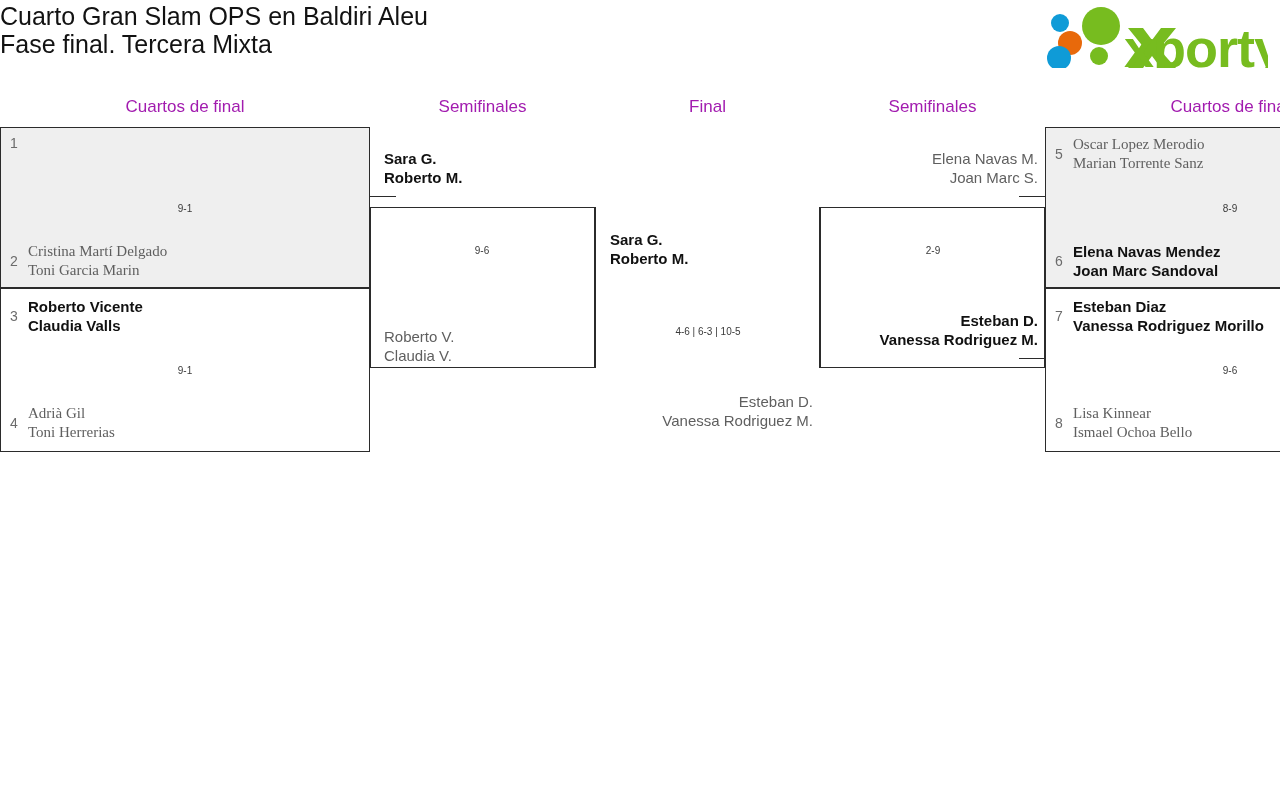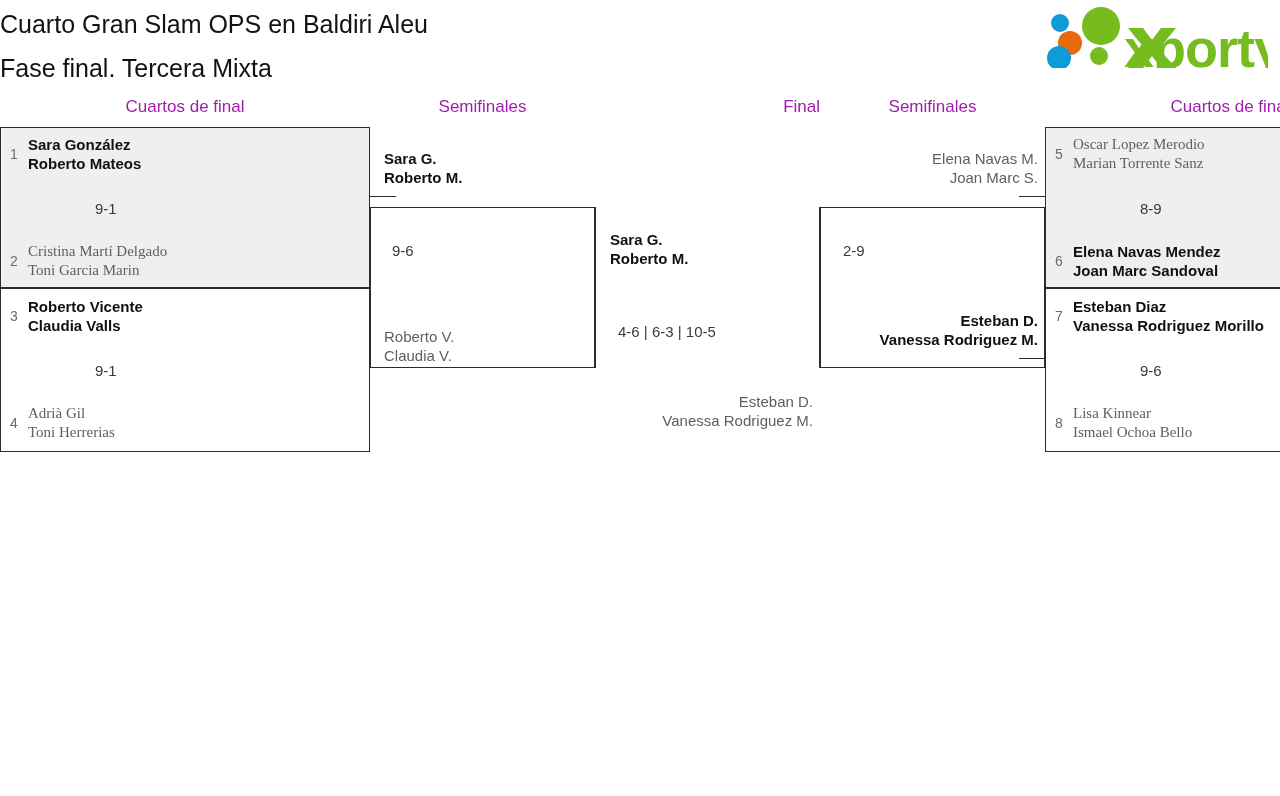--- a/index.html
+++ b/index.html
@@ -17,21 +17,21 @@
     -webkit-font-smoothing: antialiased;
   }
 
   
   #header-title {
     position: absolute;
     left: 0px;
     top: 2px;
     width: 700px;
     font-size: 25px;
-    line-height: 44px;
+    line-height: 28px;
     font-weight: 400;
     color: #121212;
     white-space: pre-line;
   }
 
   
   #brand-logo {
     position: absolute;
     right: 12px;
     top: 6px;
@@ -46,21 +46,21 @@
     top: 96px;
     font-size: 17px;
     line-height: 22px;
     font-weight: 400;
     color: #a21caf;
     text-align: center;
     white-space: nowrap;
   }
   #round-qf-left   { left: 0px;    width: 370px; }
   #round-sf-left   { left: 370px;  width: 225px; }
-  #round-final     { left: 595px;  width: 225px; text-align: right; }
+  #round-final     { left: 595px;  width: 225px; }
   #round-sf-right  { left: 820px;  width: 225px; }
   #round-qf-right  { left: 1045px; width: 370px; text-align: center; }
 
   
   .match-box {
     position: absolute;
     box-sizing: border-box;
     border: 1px solid #2b2b2b;
   }
   .match-box.shaded { background: #efefef; }
@@ -98,24 +98,24 @@
     white-space: pre-line;
   }
   .name-block.winner { color: #111111; font-weight: 700; }
   .name-block.loser  { color: #5f5f5f; font-weight: 400; }
   .name-block.to-left  { text-align: left; margin-left: 7px; }
   .name-block.to-right { text-align: right; }
 
   
   .score {
     position: absolute;
-    font-size: 15px;
+    font-size: 10px;
     line-height: 19px;
     color: #3a3a3a;
-    text-align: left;
+    text-align: center;
     white-space: nowrap;
   }
 
   
   .connector {
     position: absolute;
     background: #2b2b2b;
   }
 </style>
 </head>
@@ -146,22 +146,20 @@
 
 <div class="round-header" id="round-qf-left">Cuartos de final</div>
 <div class="round-header" id="round-sf-left">Semifinales</div>
 <div class="round-header" id="round-final">Final</div>
 <div class="round-header" id="round-sf-right">Semifinales</div>
 <div class="round-header" id="round-qf-right">Cuartos de final</div>
 
 <div class="match-box shaded" style="left:0px; top:127px; width:370px; height:161px;"></div>
 <div class="team align-left winner" style="left:8px; top:135px;">
   <span class="seed">1</span>
-  <span class="names">Sara González
-Roberto Mateos</span>
 </div>
 <div class="score" style="left:95px; top:199px; width:180px;">9-1</div>
 <div class="team align-left loser" style="left:8px; top:242px;">
   <span class="seed">2</span>
   <span class="names">Cristina Martí Delgado
 Toni Garcia Marin</span>
 </div>
 
 <div class="match-box plain" style="left:0px; top:288px; width:370px; height:164px;"></div>
 <div class="team align-left winner" style="left:8px; top:297px;">

